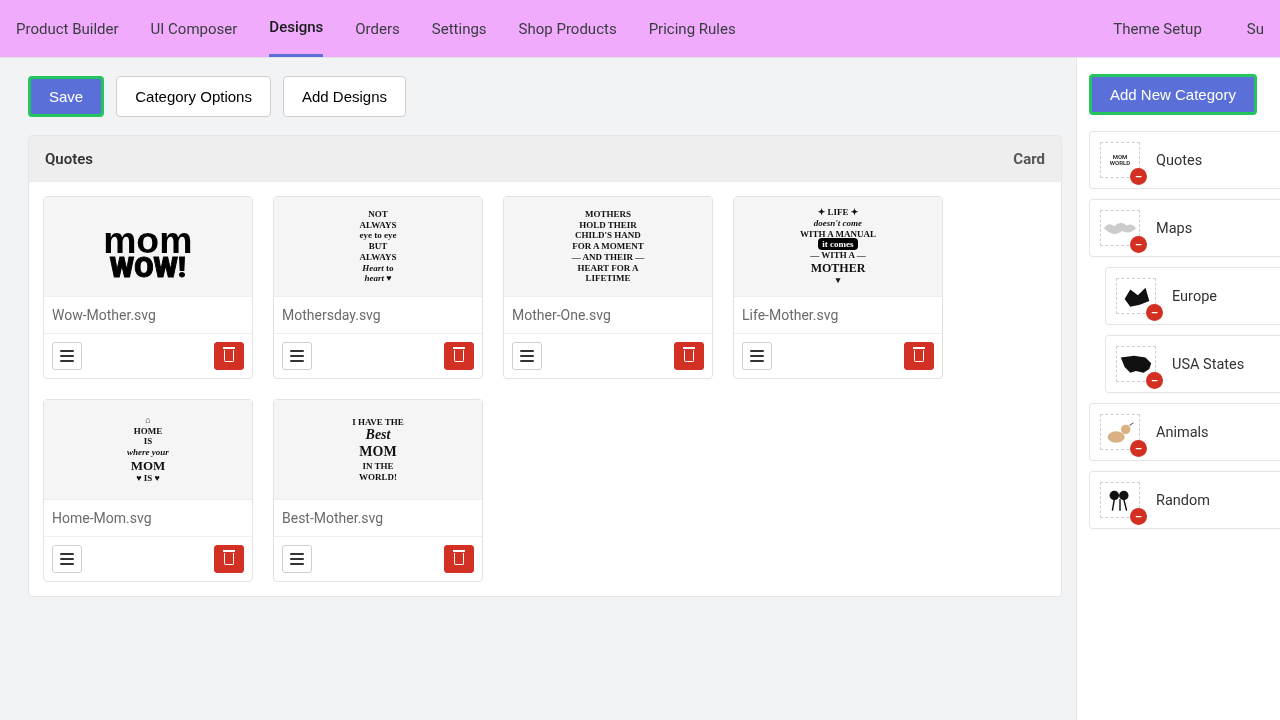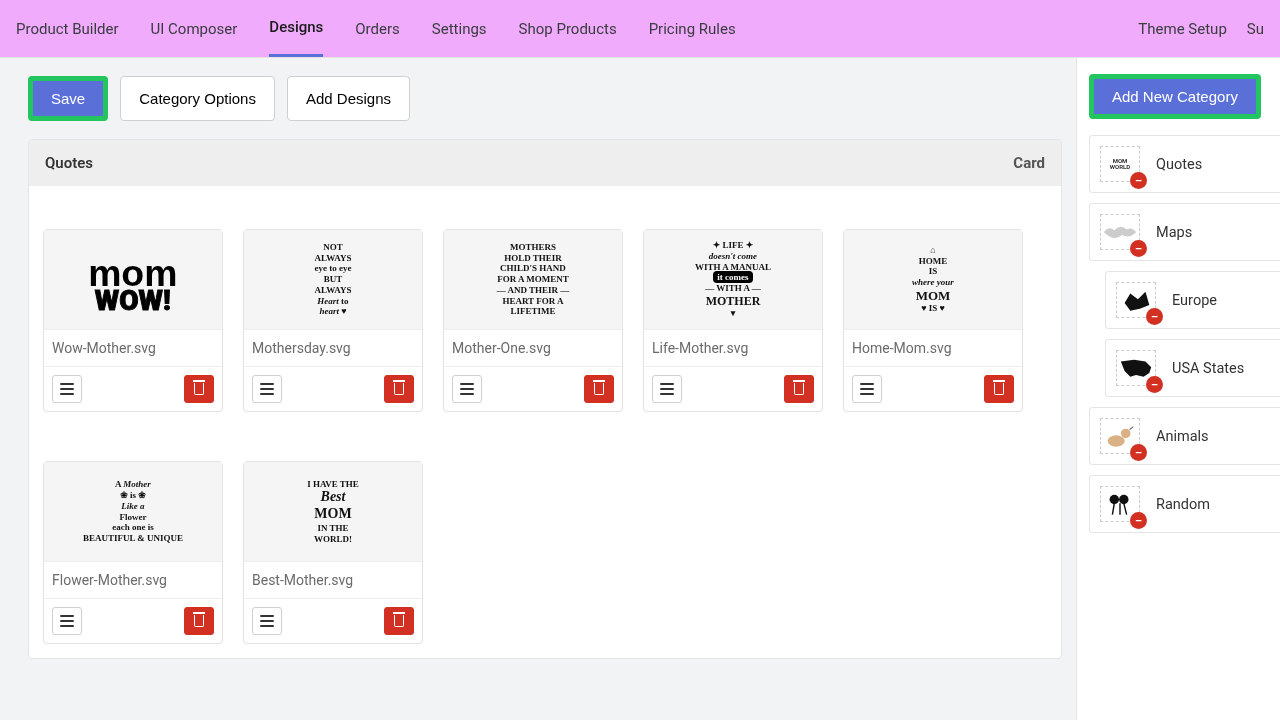--- a/index.html
+++ b/index.html
@@ -20,21 +20,21 @@
     padding: 0 16px;
   }
   .topnav-left {
     display: flex;
     gap: 32px;
     align-items: center;
     flex: 1;
   }
   .topnav-right {
     display: flex;
-    gap: 20px;
+    gap: 45px;
     align-items: flex-end;
   }
   .nav-item {
     font-size: 15px;
     color: #3a3c40;
     cursor: pointer;
     padding: 18px 0;
     white-space: nowrap;
   }
   .nav-item.active {
@@ -60,21 +60,21 @@
     padding: 9px 18px;
     font-size: 15px;
     border-radius: 4px;
     border: 1px solid #cfcfcf;
     background: #fff;
     cursor: pointer;
   }
   .btn.primary {
     background: #5a6fd8;
     color: #fff;
-    border: 5px solid #22c55e;
+    border: 3px solid #22c55e;
   }
   .section-panel {
     background: #fff;
     border: 1px solid #e5e5e5;
     border-radius: 4px;
   }
   .section-header {
     display: flex;
     justify-content: space-between;
     align-items: center;
@@ -88,27 +88,26 @@
     font-weight: 700;
     color: #555;
   }
   .card-grid {
     display: flex;
     flex-wrap: wrap;
     gap: 20px;
     padding: 14px;
   }
   .design-card {
-    width: 180px;
+    width: 210px;
     border: 1px solid #e2e2e2;
     border-radius: 4px;
     background: #fff;
     display: flex;
     flex-direction: column;
-    margin-top: 29px;
   }
   .design-thumb {
     height: 100px;
     background: #f5f5f5;
     display: flex;
     align-items: center;
     justify-content: center;
     border-bottom: 1px solid #eee;
   }
   .design-thumb svg, .design-thumb .thumb-text {
@@ -335,36 +334,20 @@
                   <span></span>
                 </span>
               </div>
               <div class="icon-btn danger">
                 <span class="trash-icon"></span>
               </div>
             </div>
           </div>
           <div class="design-card">
             <div class="design-thumb">
-              <div class="thumb-text" style="font-family:cursive;">A <i>Mother</i><br>❀ is ❀<br><i>Like a</i><br><b>Flower</b><br>each one is<br>BEAUTIFUL &amp; UNIQUE</div>
-            </div>
-            <div class="design-name">Flower-Mother.svg</div>
-            <div class="card-actions">
-              <div class="icon-btn">
-                <span class="sliders-icon">
-                  <span></span>
-                </span>
-              </div>
-              <div class="icon-btn danger">
-                <span class="trash-icon"></span>
-              </div>
-            </div>
-          </div>
-          <div class="design-card">
-            <div class="design-thumb">
               <div class="thumb-text">I HAVE THE<br><i style="font-size:14px;font-family:Liberation Serif, serif">Best</i><br><b style="font-size:14px">MOM</b><br>IN THE<br><b>WORLD!</b></div>
             </div>
             <div class="design-name">Best-Mother.svg</div>
             <div class="card-actions">
               <div class="icon-btn">
                 <span class="sliders-icon">
                   <span></span>
                 </span>
               </div>
               <div class="icon-btn danger">

